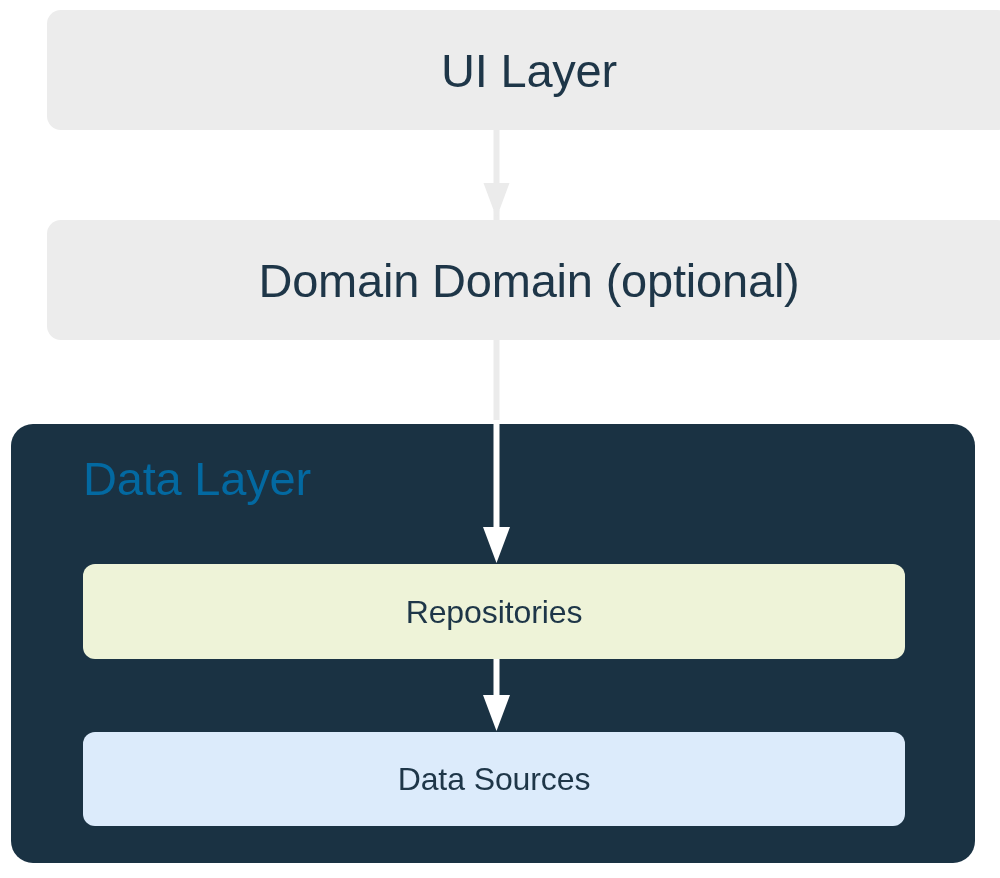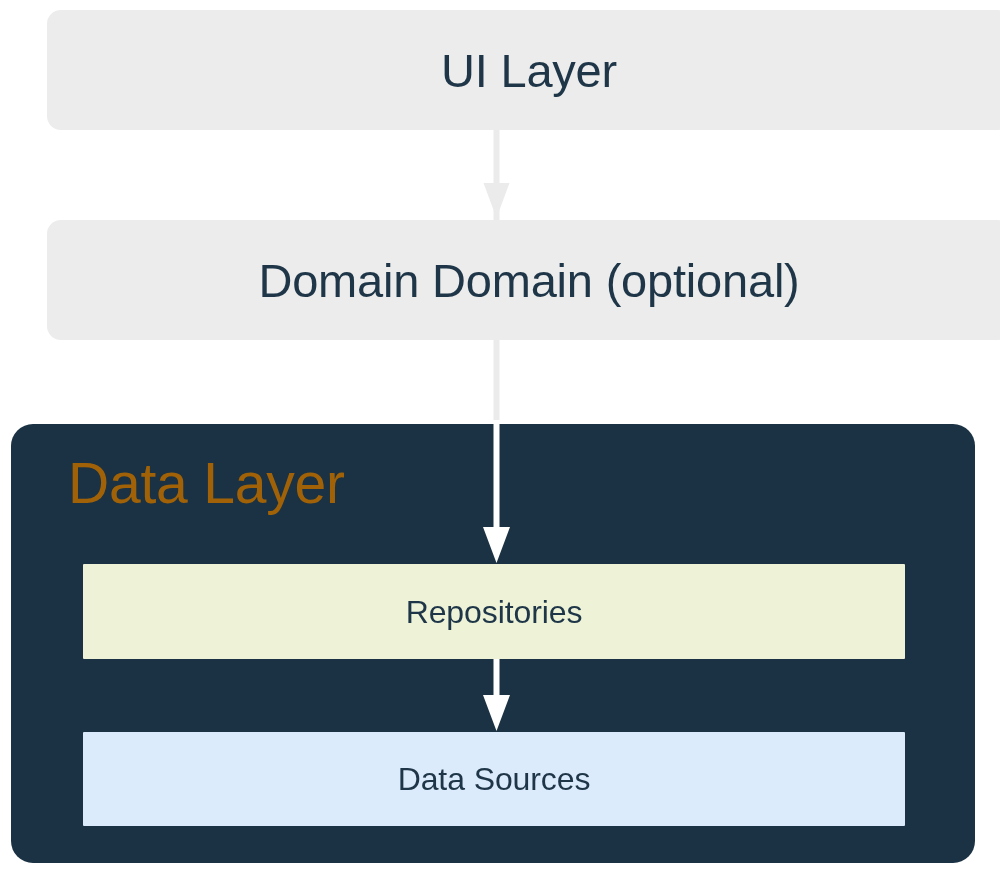--- a/index.html
+++ b/index.html
@@ -67,39 +67,39 @@
     top: 424px;
     width: 964px;
     height: 439px;
     background: #1A3243;
     border-radius: 22px;
     box-sizing: border-box;
   }
 
   #data-layer-title {
     position: absolute;
-    left: 68px;
+    left: 83px;
     top: 455px;
-    font-size: 57px;
+    font-size: 47px;
     font-weight: 400;
     letter-spacing: -0.2px;
-    color: #a16207;
+    color: #0369a1;
     line-height: 1;
     white-space: nowrap;
   }
 
   
   .inner-box {
     position: absolute;
     left: 83px;
     width: 822px;
     display: flex;
     align-items: center;
     justify-content: center;
-    border-radius: 1px;
+    border-radius: 12px;
     box-sizing: border-box;
   }
 
   .inner-label {
     font-size: 32px;
     font-weight: 400;
     letter-spacing: -0.1px;
     color: #1E3648;
     line-height: 1;
     white-space: nowrap;

